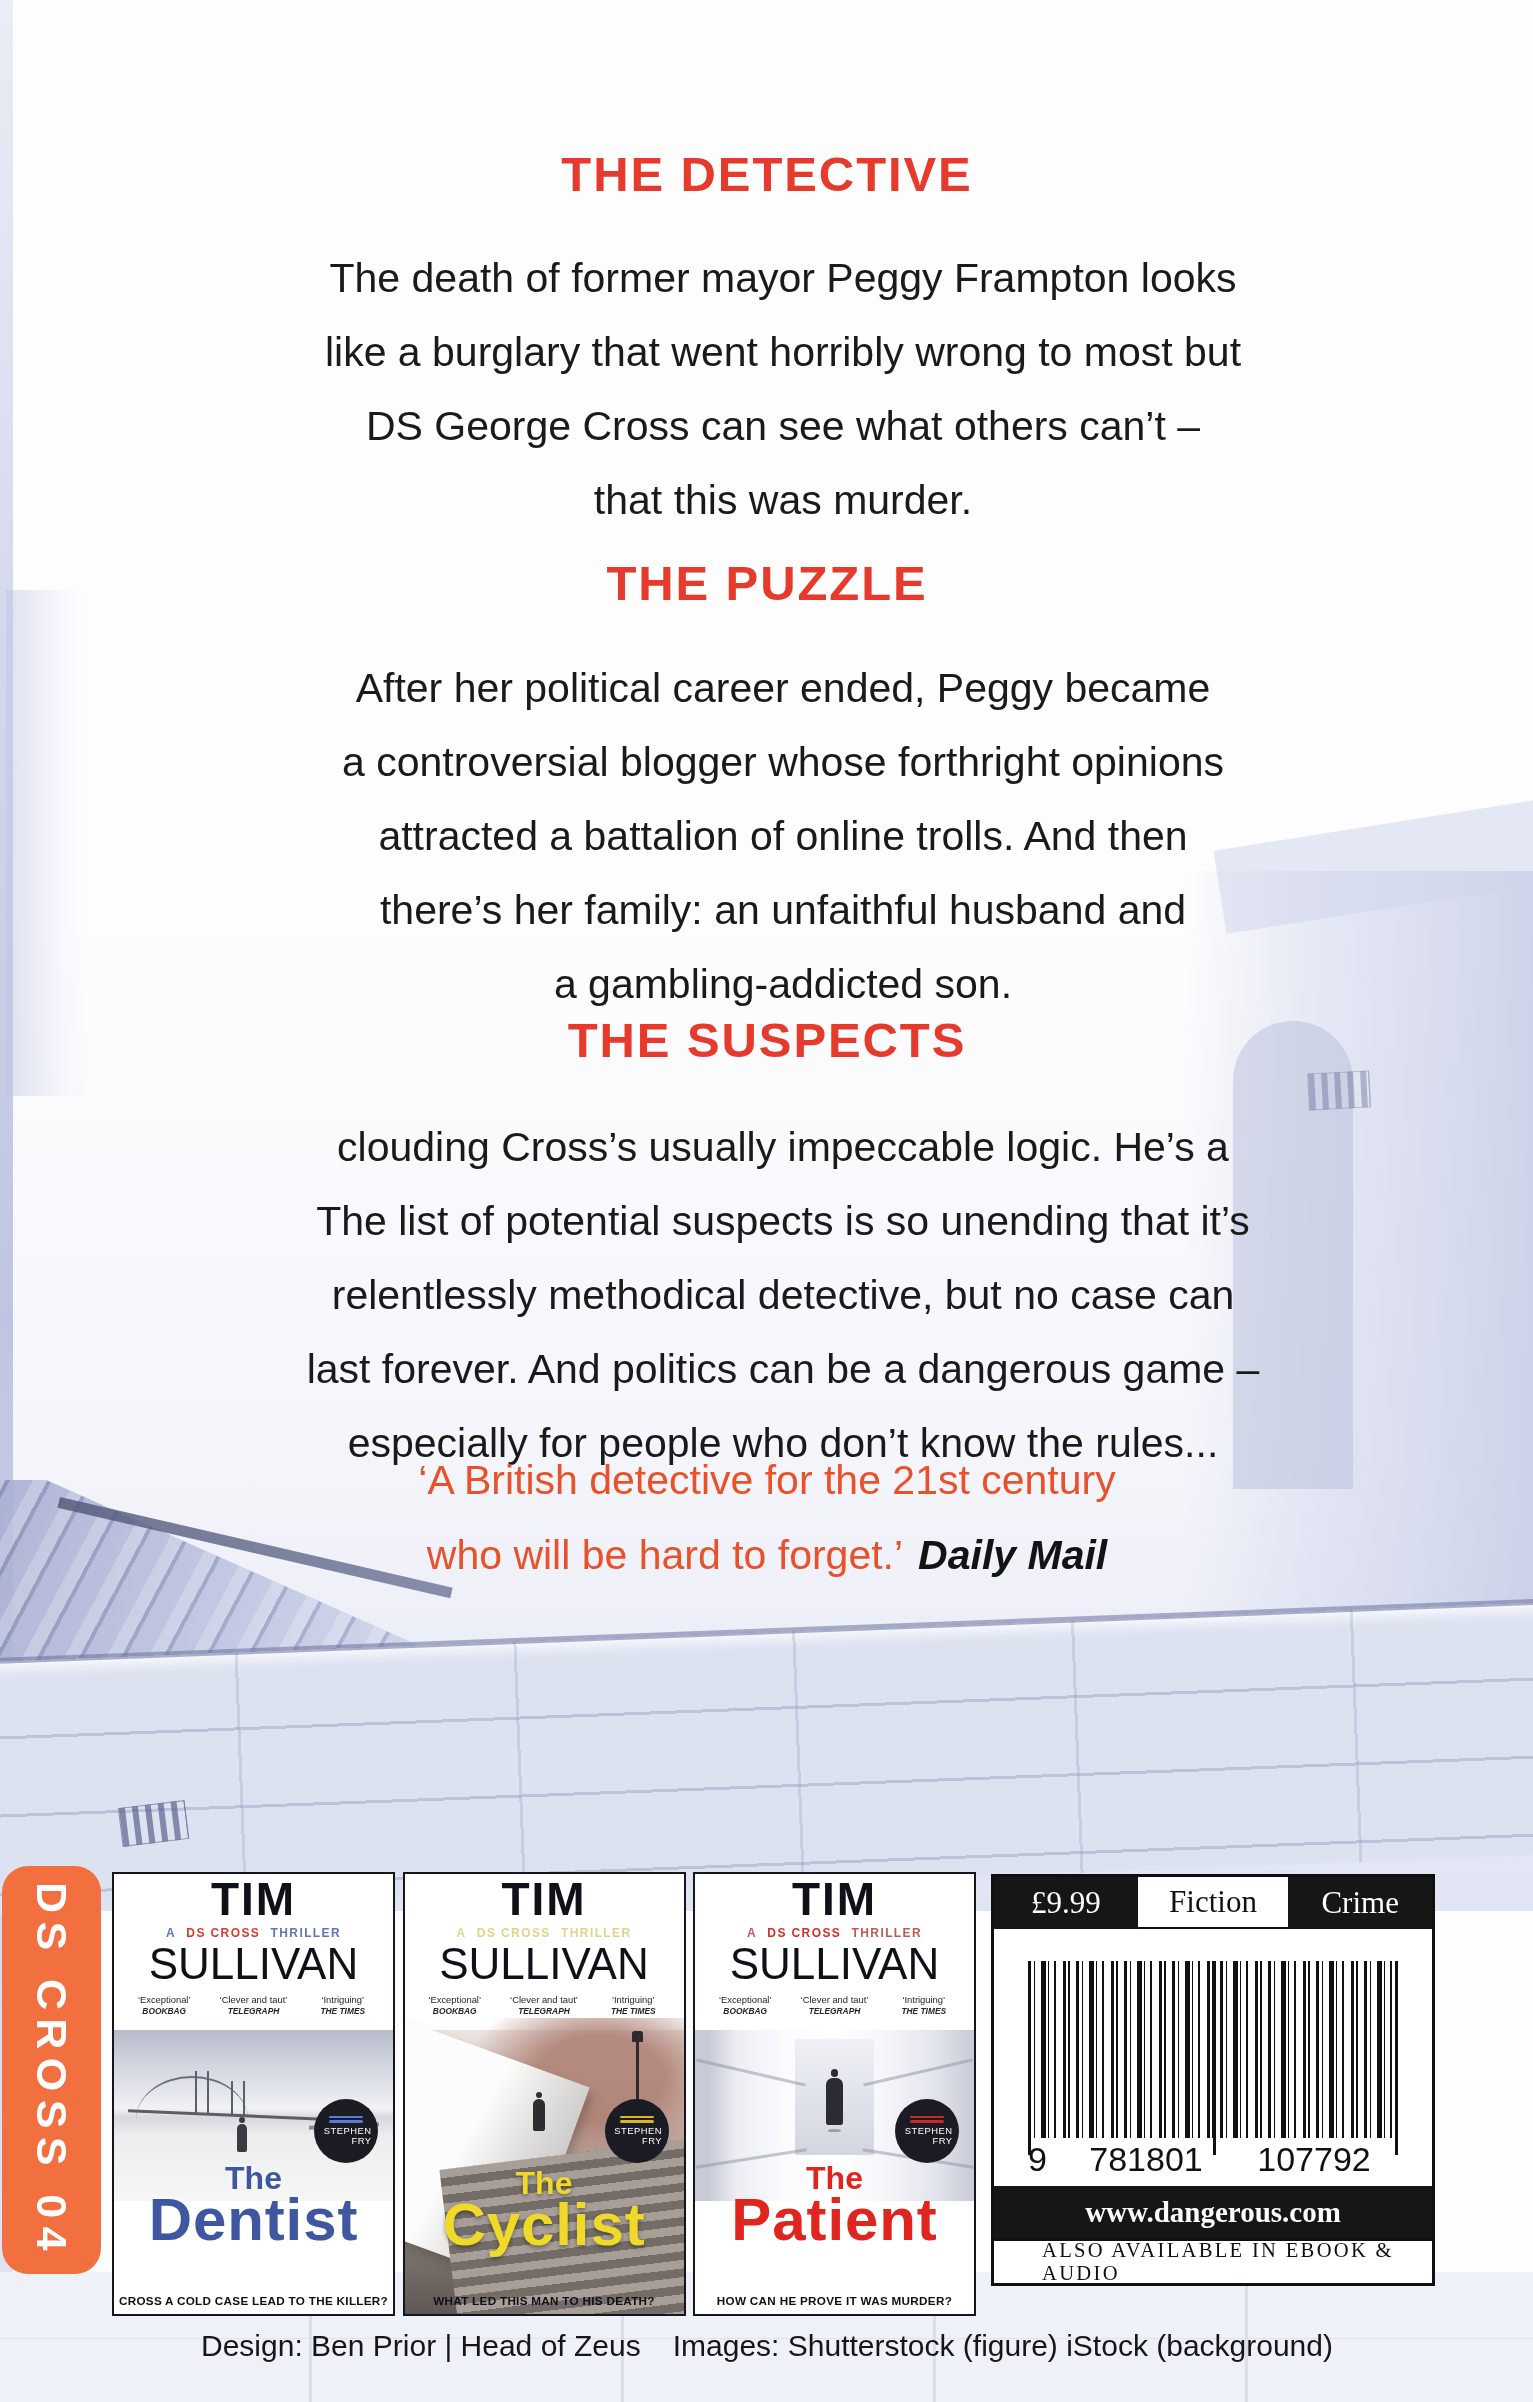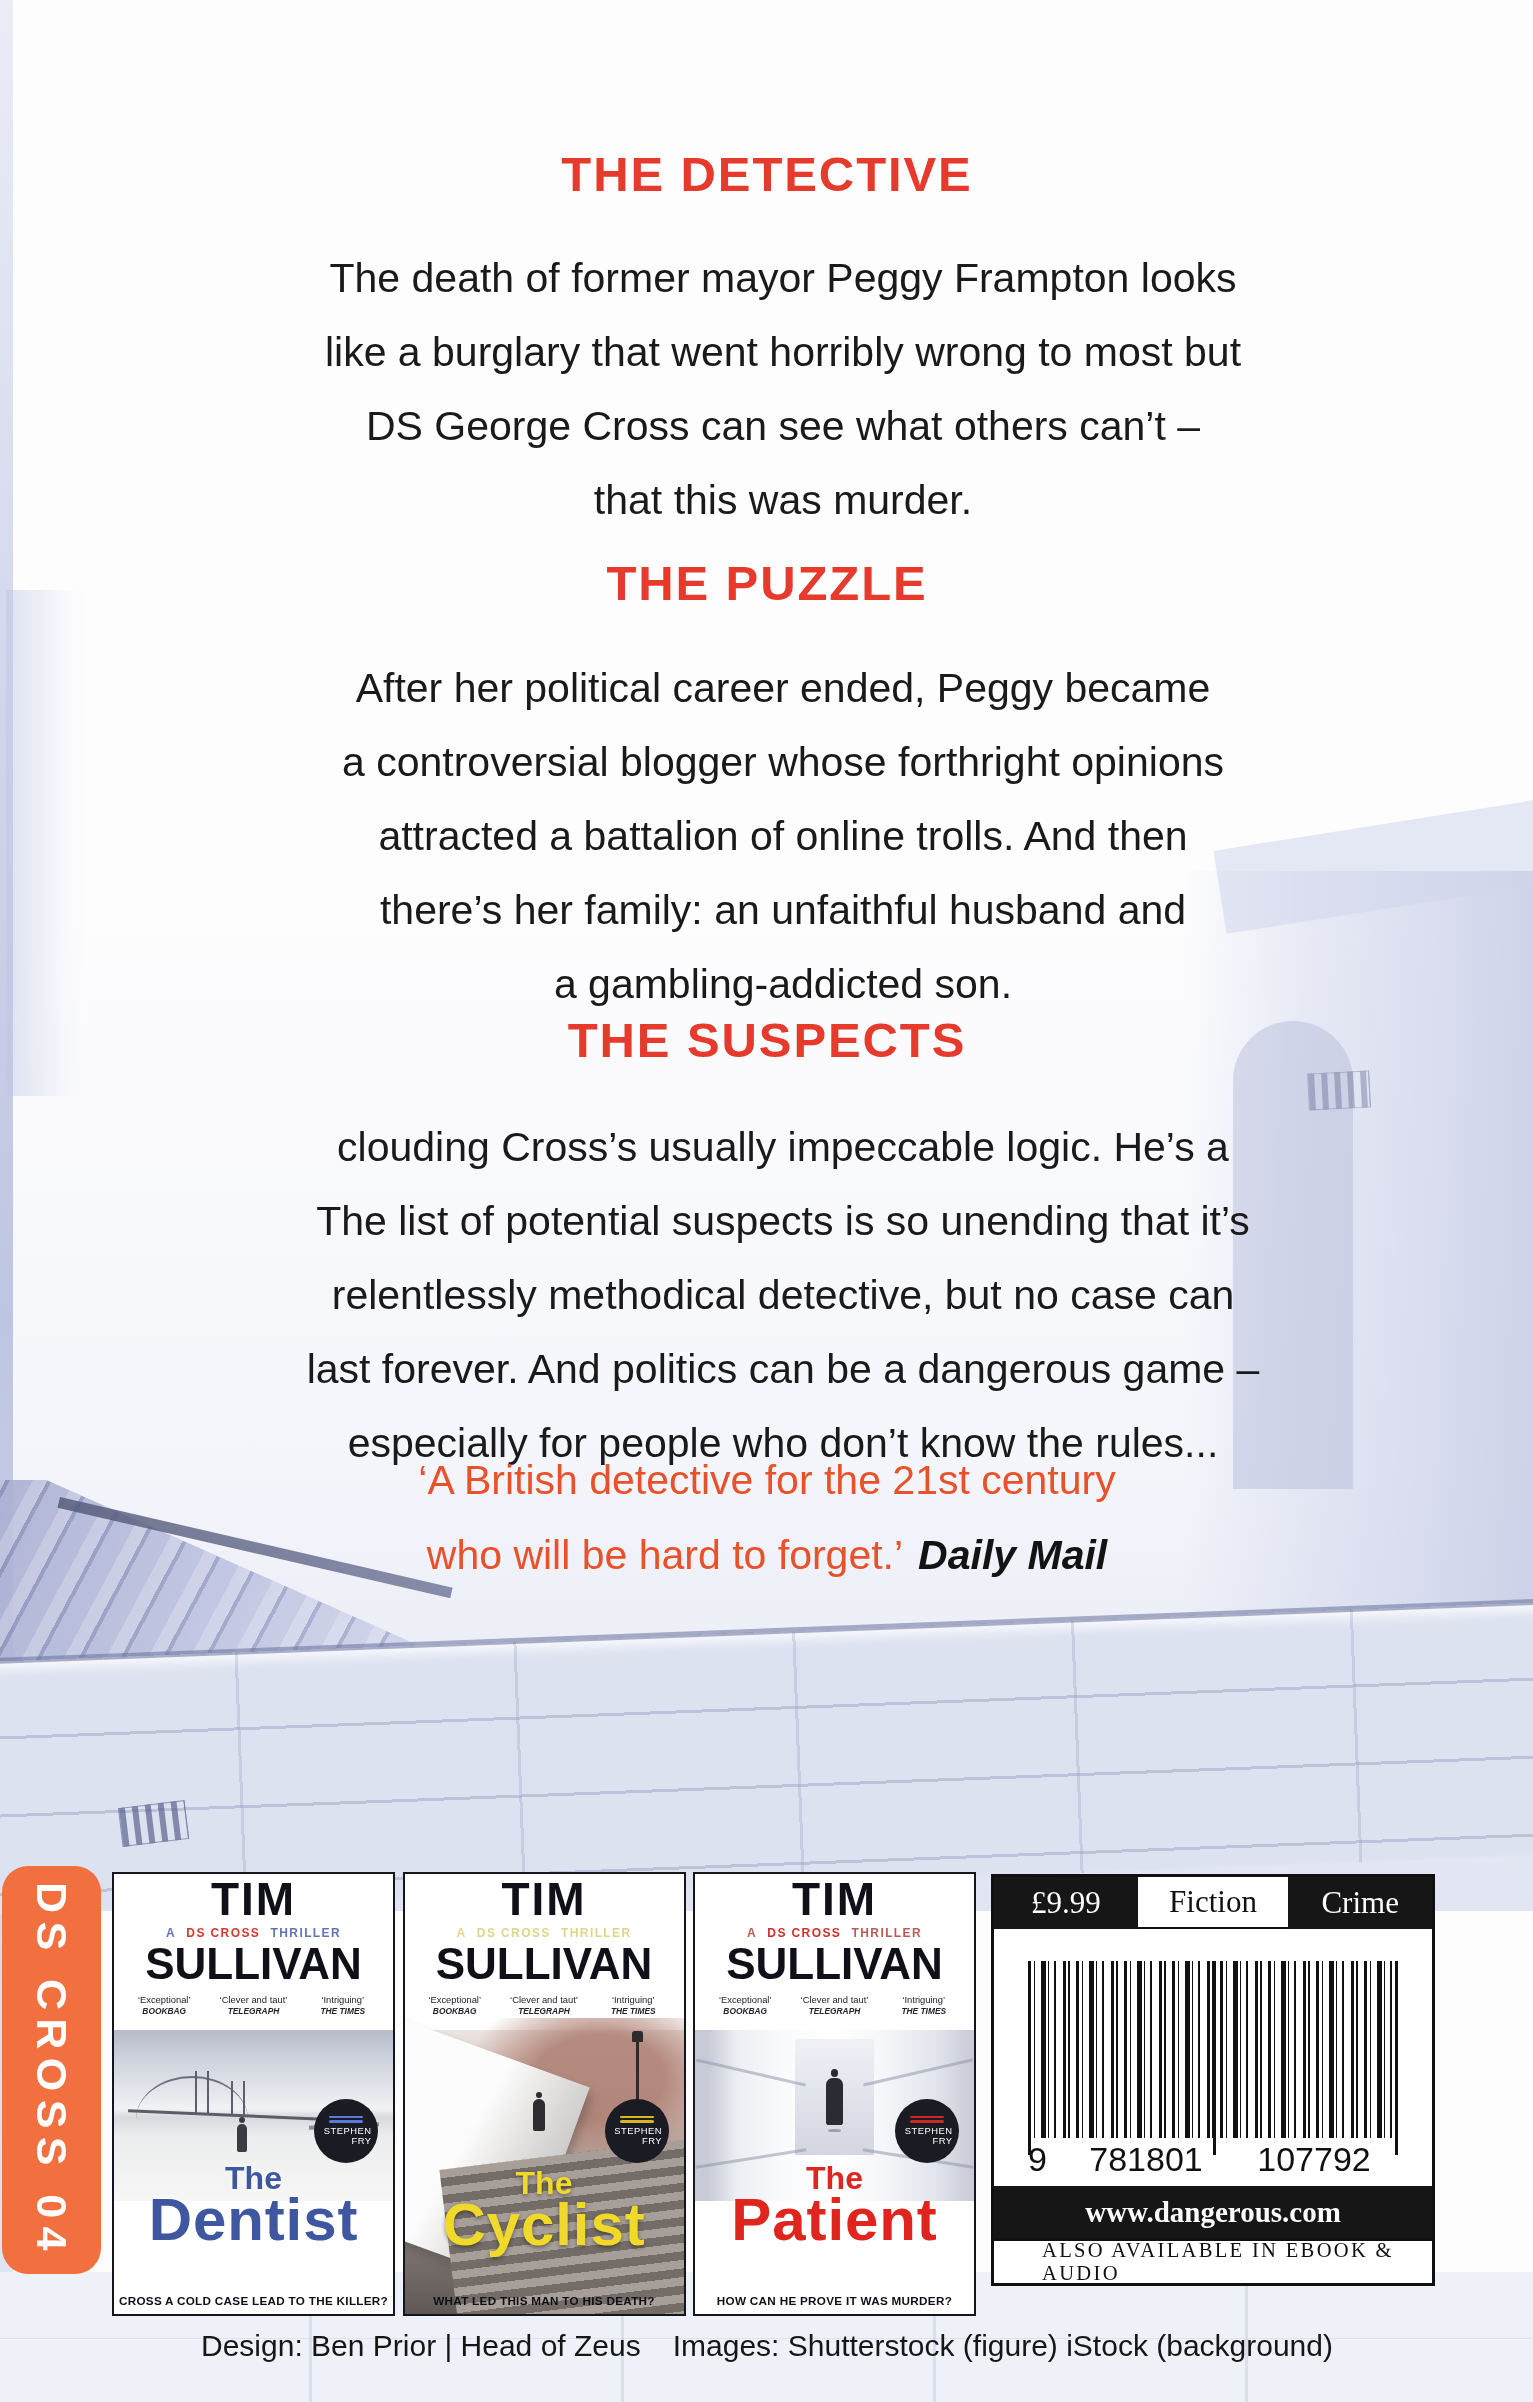--- a/index.html
+++ b/index.html
@@ -67,21 +67,21 @@
   .ribbon-label { writing-mode:vertical-rl; color:#fff; font-weight:700; font-size:43px; letter-spacing:8.4px; }
 
   
   .covers { position:absolute; left:112px; top:1872px; display:flex; gap:7.5px; z-index:4; }
   .cover { position:relative; width:283px; height:444px; background:#fff; border:2.8px solid #15151f; overflow:hidden; }
   .c-tim { position:absolute; top:0; width:100%; text-align:center; font-size:46px; font-weight:600; letter-spacing:1.9px; color:#101018; line-height:51px; }
   .c-series { position:absolute; top:52px; width:100%; text-align:center; font-size:12px; font-weight:700; letter-spacing:1.4px; }
   .cv0 .s-pre,.cv0 .s-suf { color:#6274b8; } .cv0 .s-mid { color:#d63a31; }
   .cv1 .s-pre,.cv1 .s-mid,.cv1 .s-suf { color:#ddd68a; }
   .cv2 .s-pre,.cv2 .s-suf { color:#c05a55; } .cv2 .s-mid { color:#d32f28; }
-  .c-sullivan { position:absolute; top:64px; width:100%; text-align:center; font-size:44px; font-weight:700; color:#101018; line-height:51px; }
+  .c-sullivan { position:absolute; top:64px; width:100%; text-align:center; font-size:44px; font-weight:400; color:#101018; line-height:51px; }
   .c-quotes { position:absolute; top:120px; left:5.6px; right:5.6px; display:flex; z-index:4; }
   .c-q { flex:1; text-align:center; font-size:9.4px; line-height:11.2px; color:#23232b; }
   .c-q .src { font-weight:700; font-style:italic; font-size:8.4px; }
   .c-scene { position:absolute; left:0; right:0; }
 
   
   .cv0 .c-scene { top:156px; height:171px;
     background:linear-gradient(180deg,#b6bac9 0%,#cdd1dc 16%,#e4e6eb 36%,#f1f2f4 46%,#d8d9dd 51%,#ecedee 62%,#f6f6f5 100%); }
   .bridge-deck { position:absolute; left:5%; top:49%; width:78%; height:2.8px; background:#5b5e68; transform:rotate(2.5deg); }
   .bridge-tower { position:absolute; top:24%; width:14px; height:43px; border-left:2.8px solid #596070; border-right:2.8px solid #596070; }

